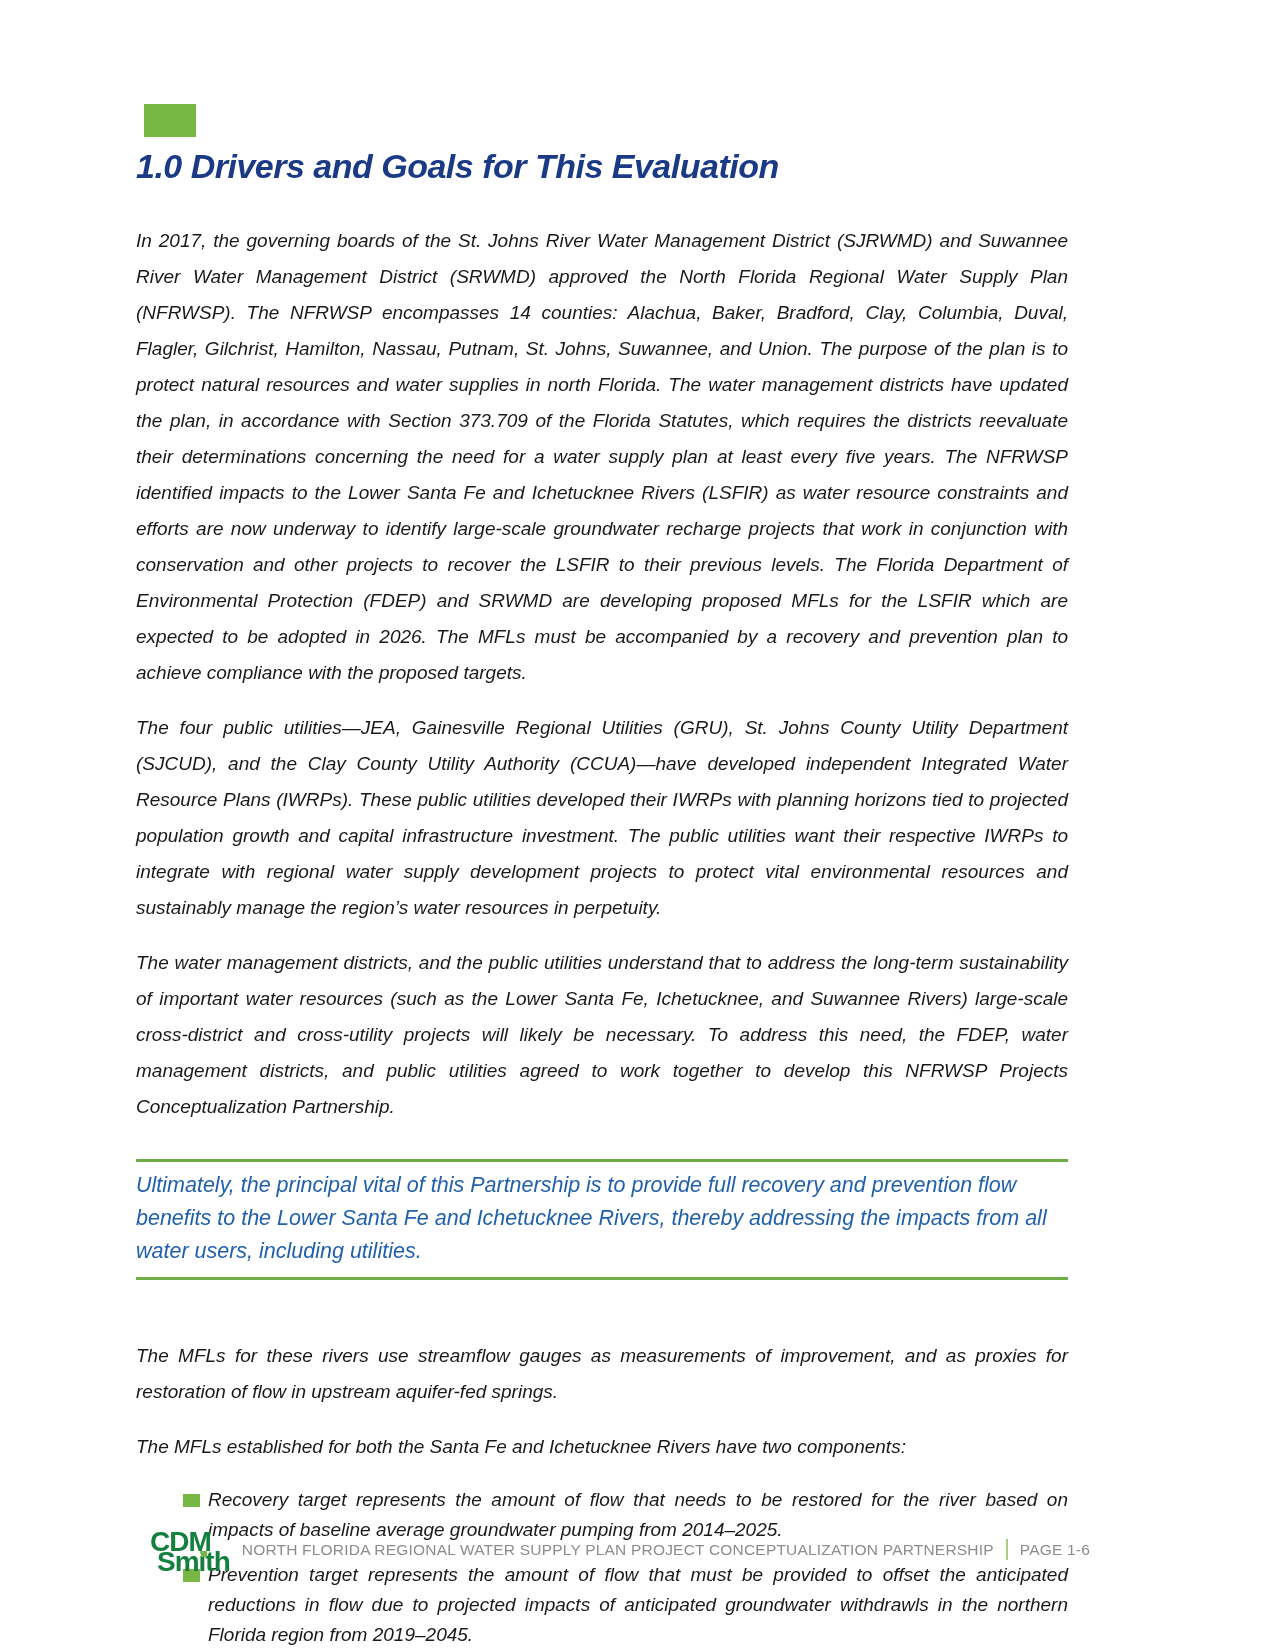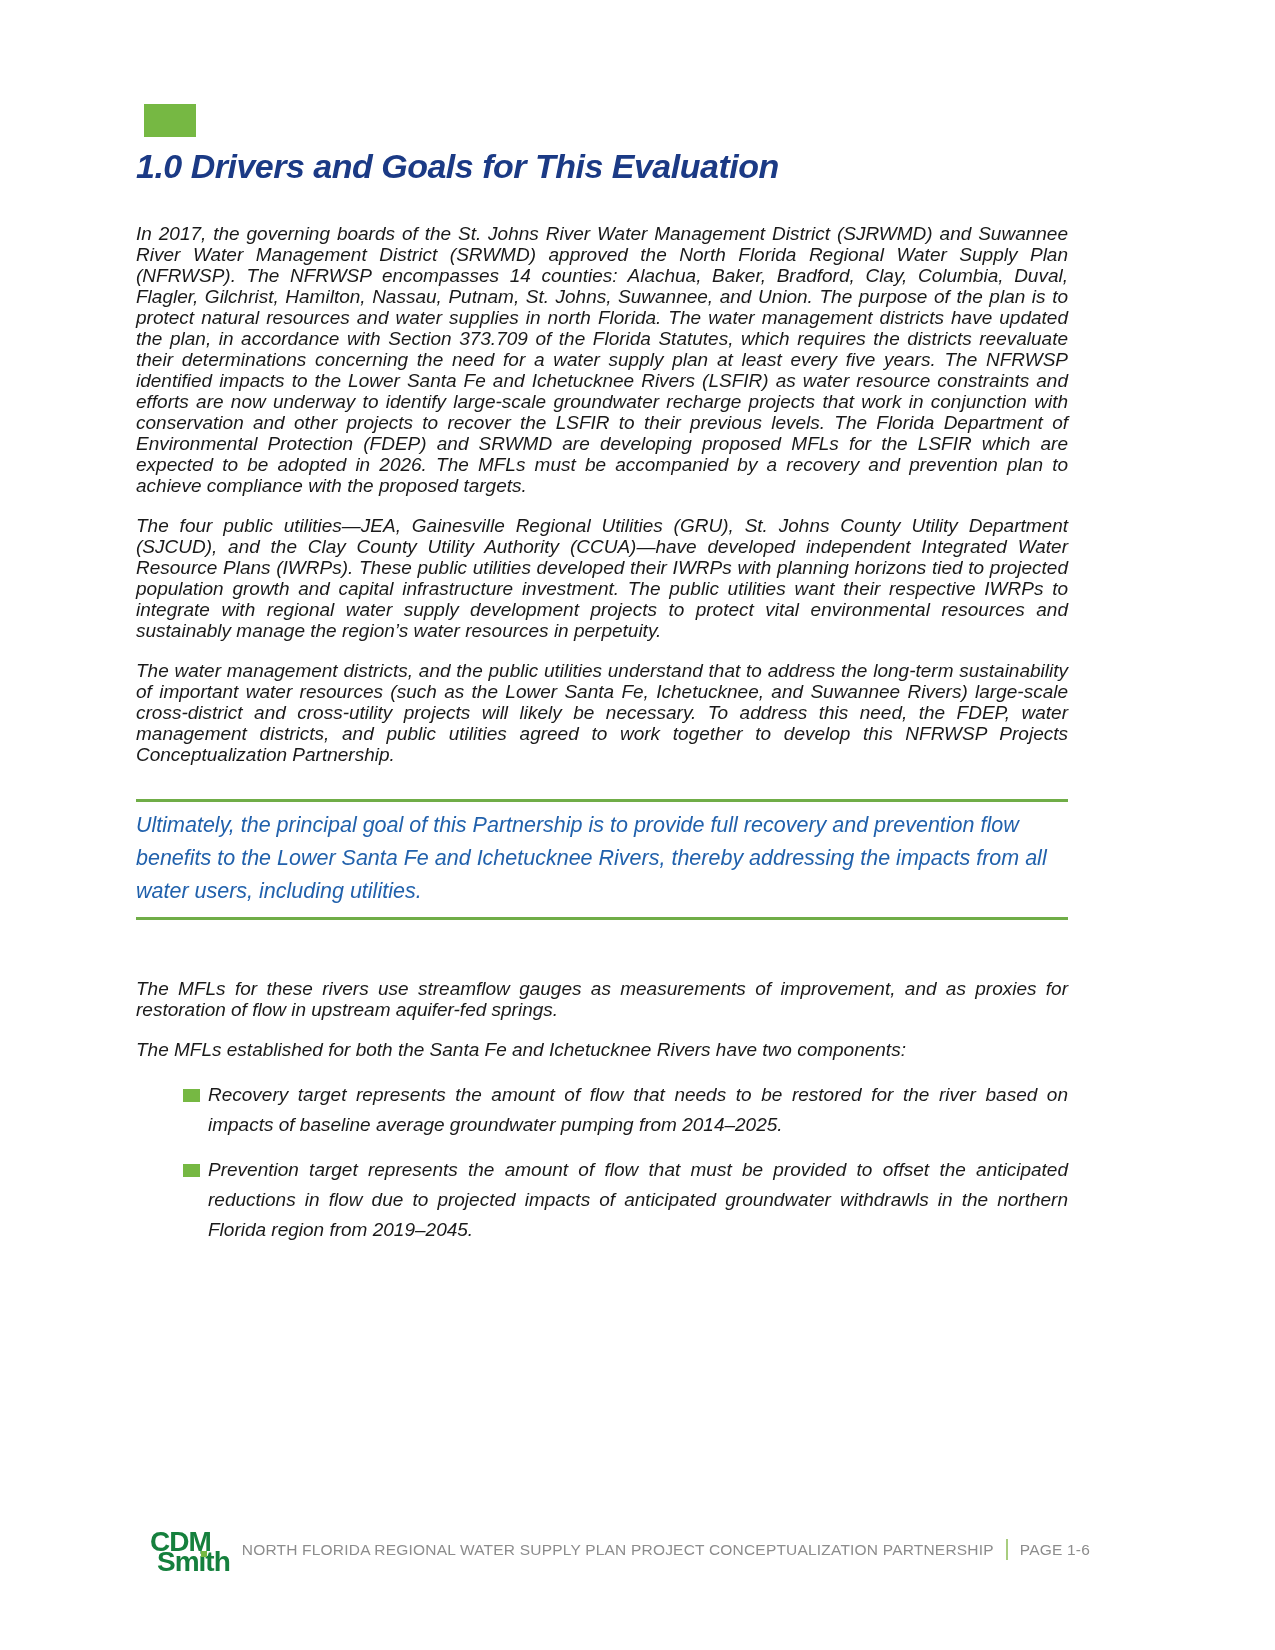--- a/index.html
+++ b/index.html
@@ -29,21 +29,21 @@
     margin: 0 0 36px 0;
     font-size: 34px;
     line-height: 42px;
     font-weight: bold;
     color: #1b3a85;
     letter-spacing: -0.5px;
   }
   p.body {
     margin: 12px 0 19px 0;
     font-size: 19px;
-    line-height: 21px;
+    line-height: 36px;
     text-align: justify;
   }
   .quote {
     margin: 34px 0 58px 0;
     padding: 7px 0 9px 0;
     border-top: 3px solid #70ad47;
     border-bottom: 3px solid #70ad47;
     font-size: 21.5px;
     line-height: 33px;
     color: #2161ac;
@@ -128,21 +128,21 @@
     <div class="accent-square"></div>
 
     <h1 class="title">1.0 Drivers and Goals for This Evaluation</h1>
 
     <p class="body">In 2017, the governing boards of the St. Johns River Water Management District (SJRWMD) and Suwannee River Water Management District (SRWMD) approved the North Florida Regional Water Supply Plan (NFRWSP). The NFRWSP encompasses 14 counties: Alachua, Baker, Bradford, Clay, Columbia, Duval, Flagler, Gilchrist, Hamilton, Nassau, Putnam, St. Johns, Suwannee, and Union. The purpose of the plan is to protect natural resources and water supplies in north Florida. The water management districts have updated the plan, in accordance with Section 373.709 of the Florida Statutes, which requires the districts reevaluate their determinations concerning the need for a water supply plan at least every five years. The NFRWSP identified impacts to the Lower Santa Fe and Ichetucknee Rivers (LSFIR) as water resource constraints and efforts are now underway to identify large-scale groundwater recharge projects that work in conjunction with conservation and other projects to recover the LSFIR to their previous levels. The Florida Department of Environmental Protection (FDEP) and SRWMD are developing proposed MFLs for the LSFIR which are expected to be adopted in 2026. The MFLs must be accompanied by a recovery and prevention plan to achieve compliance with the proposed targets.</p>
 
     <p class="body">The four public utilities—JEA, Gainesville Regional Utilities (GRU), St. Johns County Utility Department (SJCUD), and the Clay County Utility Authority (CCUA)—have developed independent Integrated Water Resource Plans (IWRPs). These public utilities developed their IWRPs with planning horizons tied to projected population growth and capital infrastructure investment. The public utilities want their respective IWRPs to integrate with regional water supply development projects to protect vital environmental resources and sustainably manage the region’s water resources in perpetuity.</p>
 
     <p class="body">The water management districts, and the public utilities understand that to address the long-term sustainability of important water resources (such as the Lower Santa Fe, Ichetucknee, and Suwannee Rivers) large-scale cross-district and cross-utility projects will likely be necessary. To address this need, the FDEP, water management districts, and public utilities agreed to work together to develop this NFRWSP Projects Conceptualization Partnership.</p>
 
-    <div class="quote">Ultimately, the principal goal of this Partnership is to provide full recovery and prevention flow benefits to the Lower Santa Fe and Ichetucknee Rivers, thereby addressing the impacts from all water users, including utilities.</div>
+    <div class="quote">Ultimately, the principal vital of this Partnership is to provide full recovery and prevention flow benefits to the Lower Santa Fe and Ichetucknee Rivers, thereby addressing the impacts from all water users, including utilities.</div>
 
     <p class="body">The MFLs for these rivers use streamflow gauges as measurements of improvement, and as proxies for restoration of flow in upstream aquifer-fed springs.</p>
 
     <p class="body">The MFLs established for both the Santa Fe and Ichetucknee Rivers have two components:</p>
 
     <ul class="bullet-list">
       <li>
         <span class="bullet-marker"></span>
         <span>Recovery target represents the amount of flow that needs to be restored for the river based on impacts of baseline average groundwater pumping from 2014–2025.</span>
       </li>

